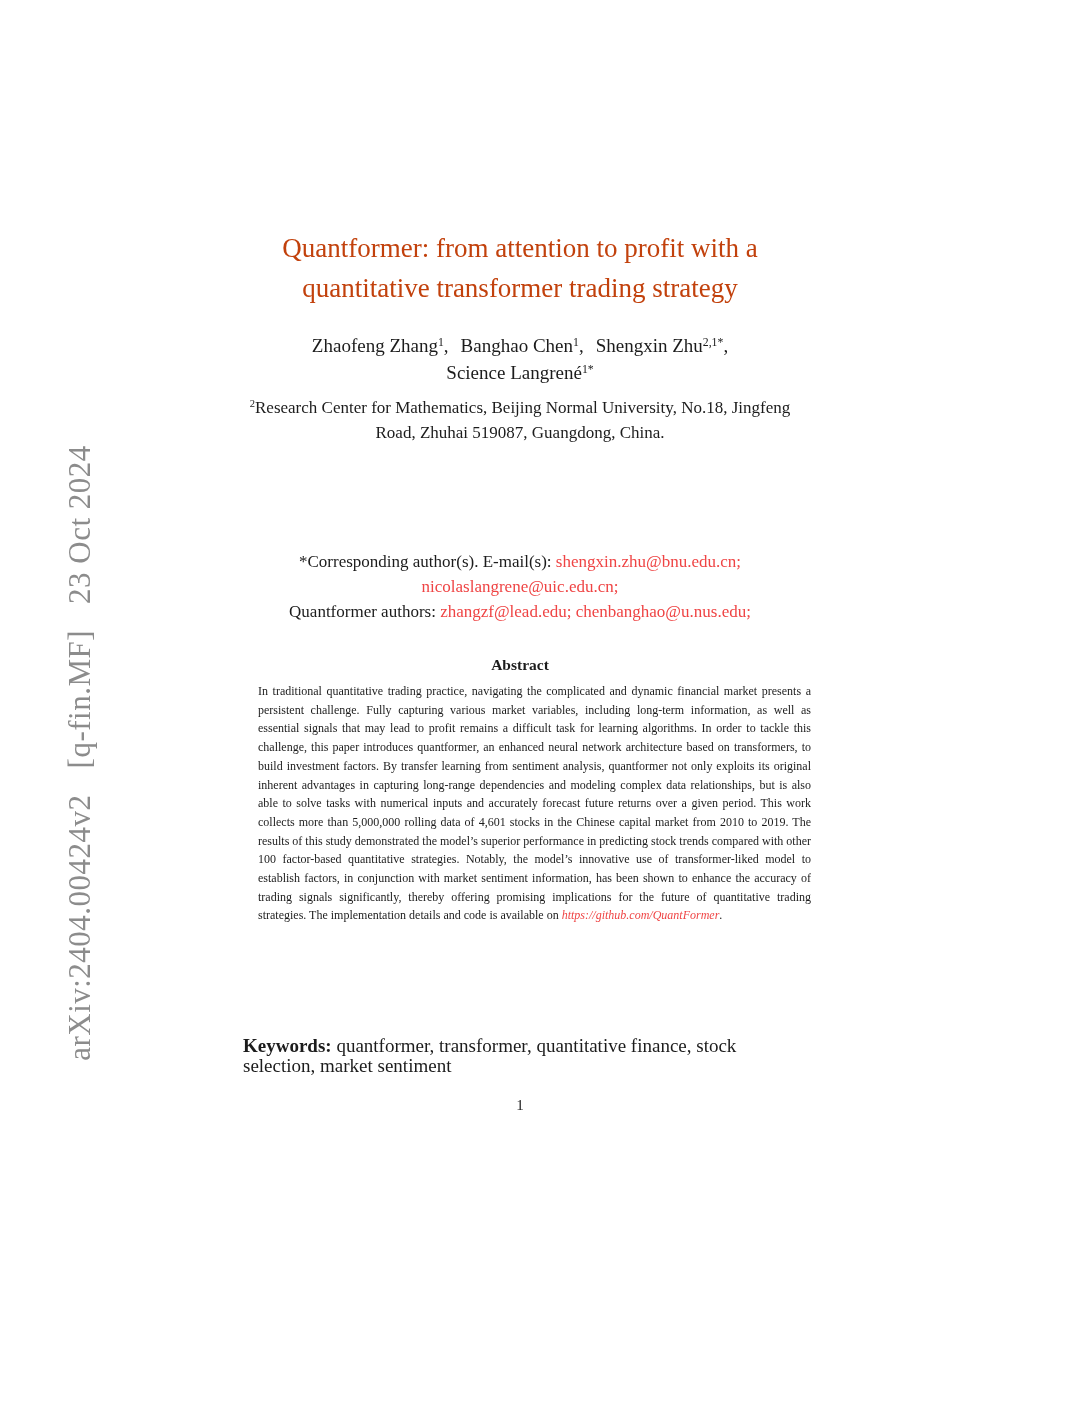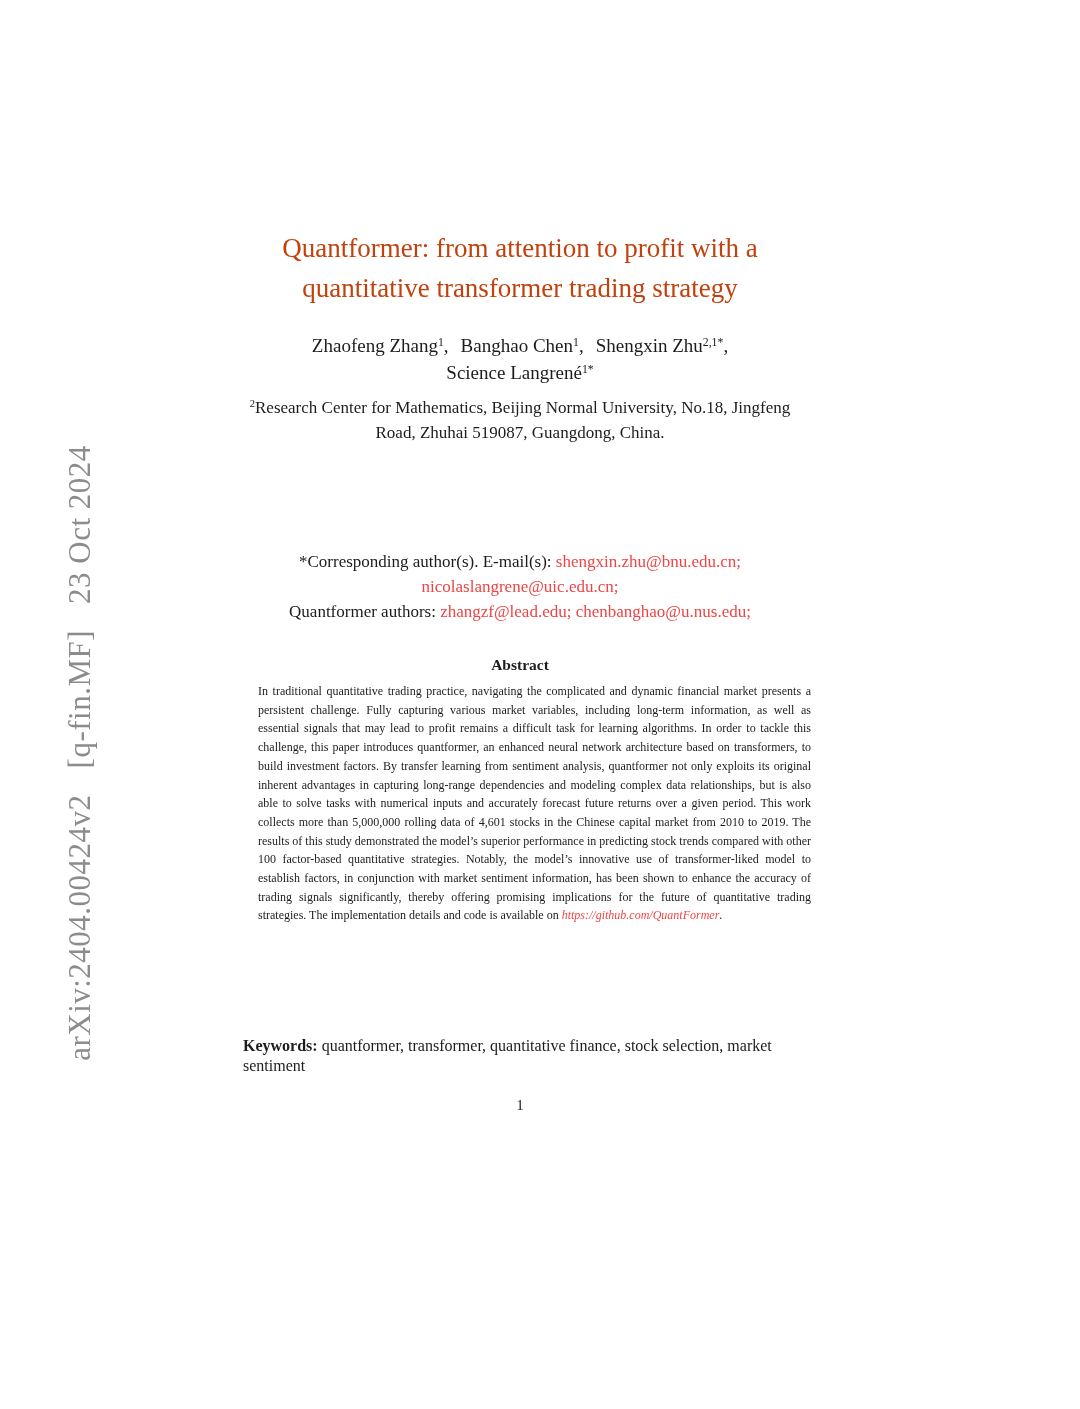--- a/index.html
+++ b/index.html
@@ -91,21 +91,21 @@
     font-size: 12px;
     line-height: 18.7px;
     text-align: justify;
     margin-left: 15px;
   }
 
   .keywords {
     top: 1036px;
     left: 243px;
     width: 553px;
-    font-size: 16px;
+    font-size: 19px;
     line-height: 19.5px;
     text-align: left;
   }
   .keywords .kw-label { font-weight: bold; }
 
   .page-number {
     top: 1097px;
     text-align: center;
     font-size: 15px;
   }

